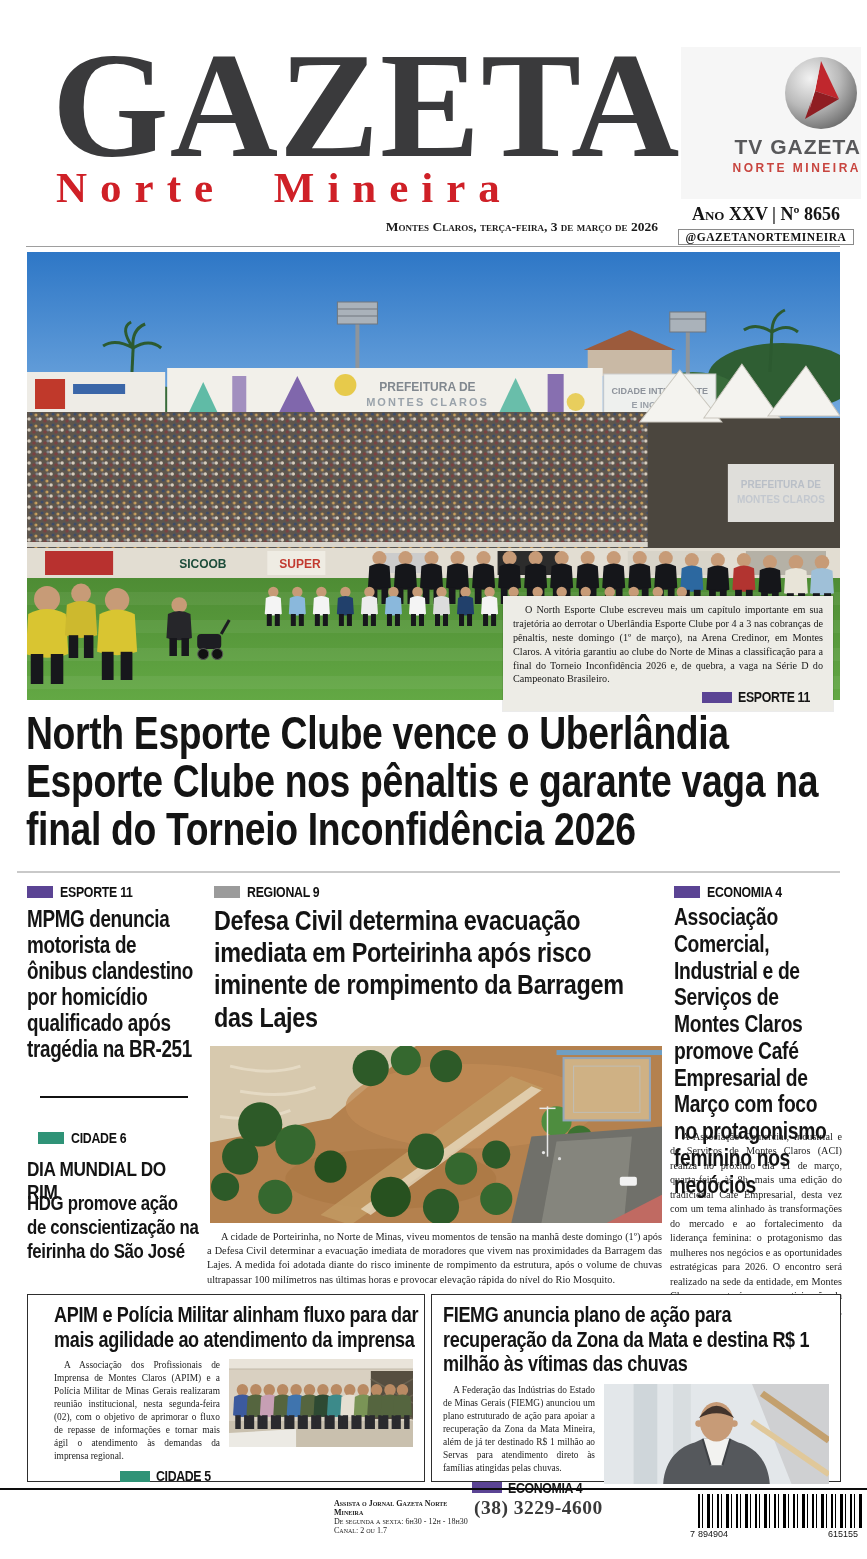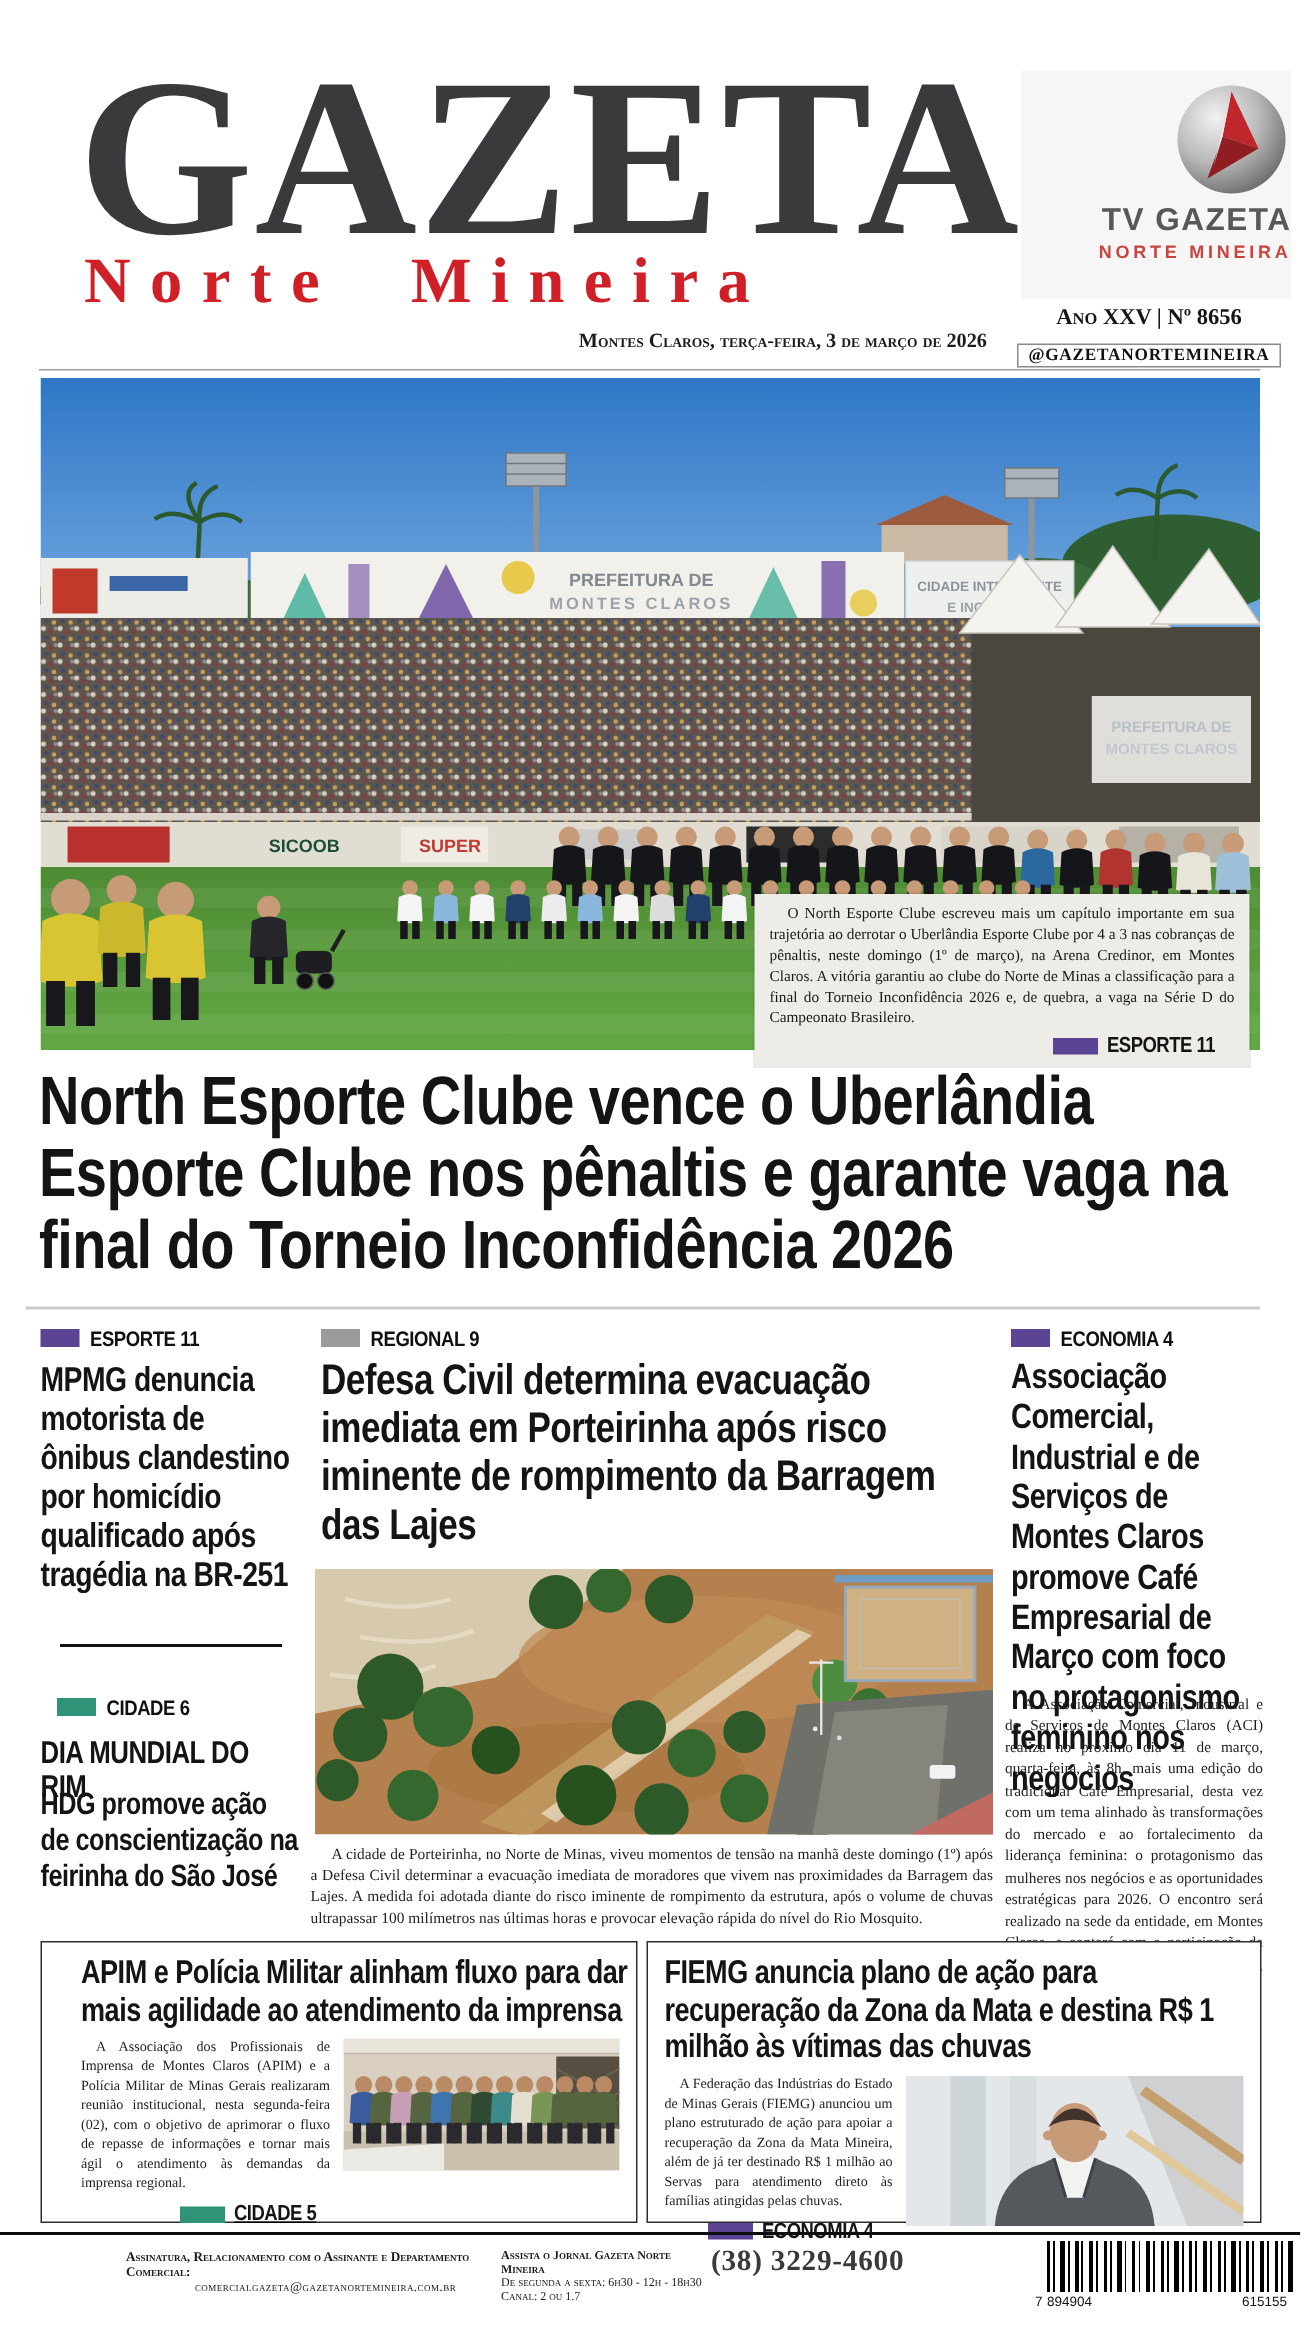--- a/index.html
+++ b/index.html
@@ -42,21 +42,21 @@
         </radialGradient>
       </defs>
       <circle cx="40" cy="40" r="36" fill="url(#sph)"></circle>
       <polygon points="40,8 58,46 34,38" fill="#c0272d"></polygon>
       <polygon points="34,38 58,46 24,66" fill="#8f1d22"></polygon>
       <polygon points="34,38 40,8 28,58" fill="#e9e9e9"></polygon>
     </svg>
     <div style="font-family:'Liberation Sans',sans-serif;font-weight:700;font-size:21px;color:#58585a;letter-spacing:1px;margin-top:2px;">TV GAZETA</div>
     <div style="font-family:'Liberation Sans',sans-serif;font-weight:700;font-size:12px;color:#c8453f;letter-spacing:2.5px;margin-top:2px;">NORTE MINEIRA</div>
   </div>
-  <div class="abs smallcaps" style="left:668px;top:204px;width:196px;text-align:center;font-size:15px;font-weight:600;color:#151515;">Ano XXV | Nº 8656</div>
+  <div class="abs smallcaps" style="left:668px;top:204px;width:196px;text-align:center;font-size:18px;font-weight:600;color:#151515;">Ano XXV | Nº 8656</div>
   <div class="abs" style="left:668px;top:227px;width:196px;text-align:center;">
     <span style="display:inline-block;border:1px solid #8a8a8a;padding:1px 7px;font-size:11.5px;font-weight:bold;letter-spacing:.5px;color:#111;">@GAZETANORTEMINEIRA</span>
   </div>
   <div class="abs" style="left:26px;top:246px;width:814px;height:1px;background:#9e9e9e;"></div>
 
   <div class="abs" style="left:27px;top:252px;width:813px;height:448px;">
     <svg viewBox="0 0 812 448" width="813" height="448" preserveAspectRatio="none">
       <defs>
         <linearGradient id="sky" x1="0" y1="0" x2="0" y2="1">
           <stop offset="0" stop-color="#2e77c6"></stop>
@@ -316,21 +316,21 @@
   </div>
   <div class="abs body-txt" style="left:670px;top:1130px;width:172px;font-size:10.2px;line-height:1.42;text-indent:12px;">A Associação Comercial, Industrial e de Serviços de Montes Claros (ACI) realiza no próximo dia 11 de março, quarta-feira, às 8h, mais uma edição do tradicional Café Empresarial, desta vez com um tema alinhado às transformações do mercado e ao fortalecimento da liderança feminina: o protagonismo das mulheres nos negócios e as oportunidades estratégicas para 2026. O encontro será realizado na sede da entidade, em Montes Claros, e contará com a participação da consultora empresarial, palestrante, coach, psicanalista e mentora Josi Moura.</div>
 
   <div class="abs nbox" style="left:27px;top:1294px;width:398px;height:188px;padding-left:26px;">
     <div style="width:456px;">
       <div class="hl cond" style="font-size:22px;line-height:1.12;">APIM e Polícia Militar alinham fluxo para dar mais agilidade ao atendimento da imprensa</div>
     </div>
     <div style="display:flex;gap:9px;margin-top:7px;">
       <div style="width:166px;flex:0 0 auto;">
         <div class="body-txt" style="font-size:9.4px;line-height:1.38;text-indent:10px;">A Associação dos Profissionais de Imprensa de Montes Claros (APIM) e a Polícia Militar de Minas Gerais realizaram reunião institucional, nesta segunda-feira (02), com o objetivo de aprimorar o fluxo de repasse de informações e tornar mais ágil o atendimento às demandas da imprensa regional.</div>
-        <div style="display:flex;justify-content:flex-end;align-items:center;gap:6px;margin-top:5px;text-decoration:underline;">
+        <div style="display:flex;justify-content:flex-end;align-items:center;gap:6px;margin-top:5px;">
           <span class="teal" style="width:30px;height:11px;display:inline-block;"></span>
           <span class="hl" style="font-size:14.5px;transform:scaleX(.85);transform-origin:0 50%;">CIDADE 5</span>
         </div>
       </div>
       <div style="flex:1;">
         <svg viewBox="0 0 192 88" width="100%" height="88" preserveAspectRatio="none">
           <defs>
             <g id="pq">
               <circle cx="0" cy="-34" r="5.2" fill="#b98a63"></circle>
               <path d="M-7.5,-28 Q0,-32 7.5,-28 L8.5,-12 Q0,-9 -8.5,-12 Z" fill="currentColor"></path>
@@ -399,24 +399,20 @@
             <ellipse cx="114" cy="40" rx="17" ry="21" fill="#c79b77"></ellipse>
             <path d="M96,36 Q114,10 132,36 Q114,26 96,36 Z" fill="#42342c"></path>
           </g>
         </svg>
       </div>
     </div>
   </div>
 
   <div class="abs" style="left:0;top:1488px;width:867px;height:2px;background:#0d0d0d;"></div>
 
-  <div class="abs smallcaps" style="left:84px;top:1499px;width:266px;font-size:8.8px;color:#1b1b1b;">
-    <div style="font-weight:bold;">Assinatura, Relacionamento com o Assinante e Departamento Comercial:</div>
-    <div style="text-align:center;letter-spacing:.3px;">comercialgazeta@gazetanortemineira.com.br</div>
-  </div>
 
   <div class="abs smallcaps" style="left:334px;top:1499px;width:142px;font-size:8px;color:#1b1b1b;">
     <div style="font-weight:bold;">Assista o Jornal Gazeta Norte Mineira</div>
     <div>De segunda a sexta: 6h30 - 12h - 18h30 Canal: 2 ou 1.7</div>
   </div>
 
   <div class="abs" style="left:474px;top:1497px;width:130px;font-size:19.5px;font-weight:bold;color:#3a3a3a;letter-spacing:.5px;">(38) 3229-4600</div>
 
   <div class="abs" style="left:690px;top:1494px;width:172px;">
     <div style="display:flex;align-items:flex-end;gap:3px;">

